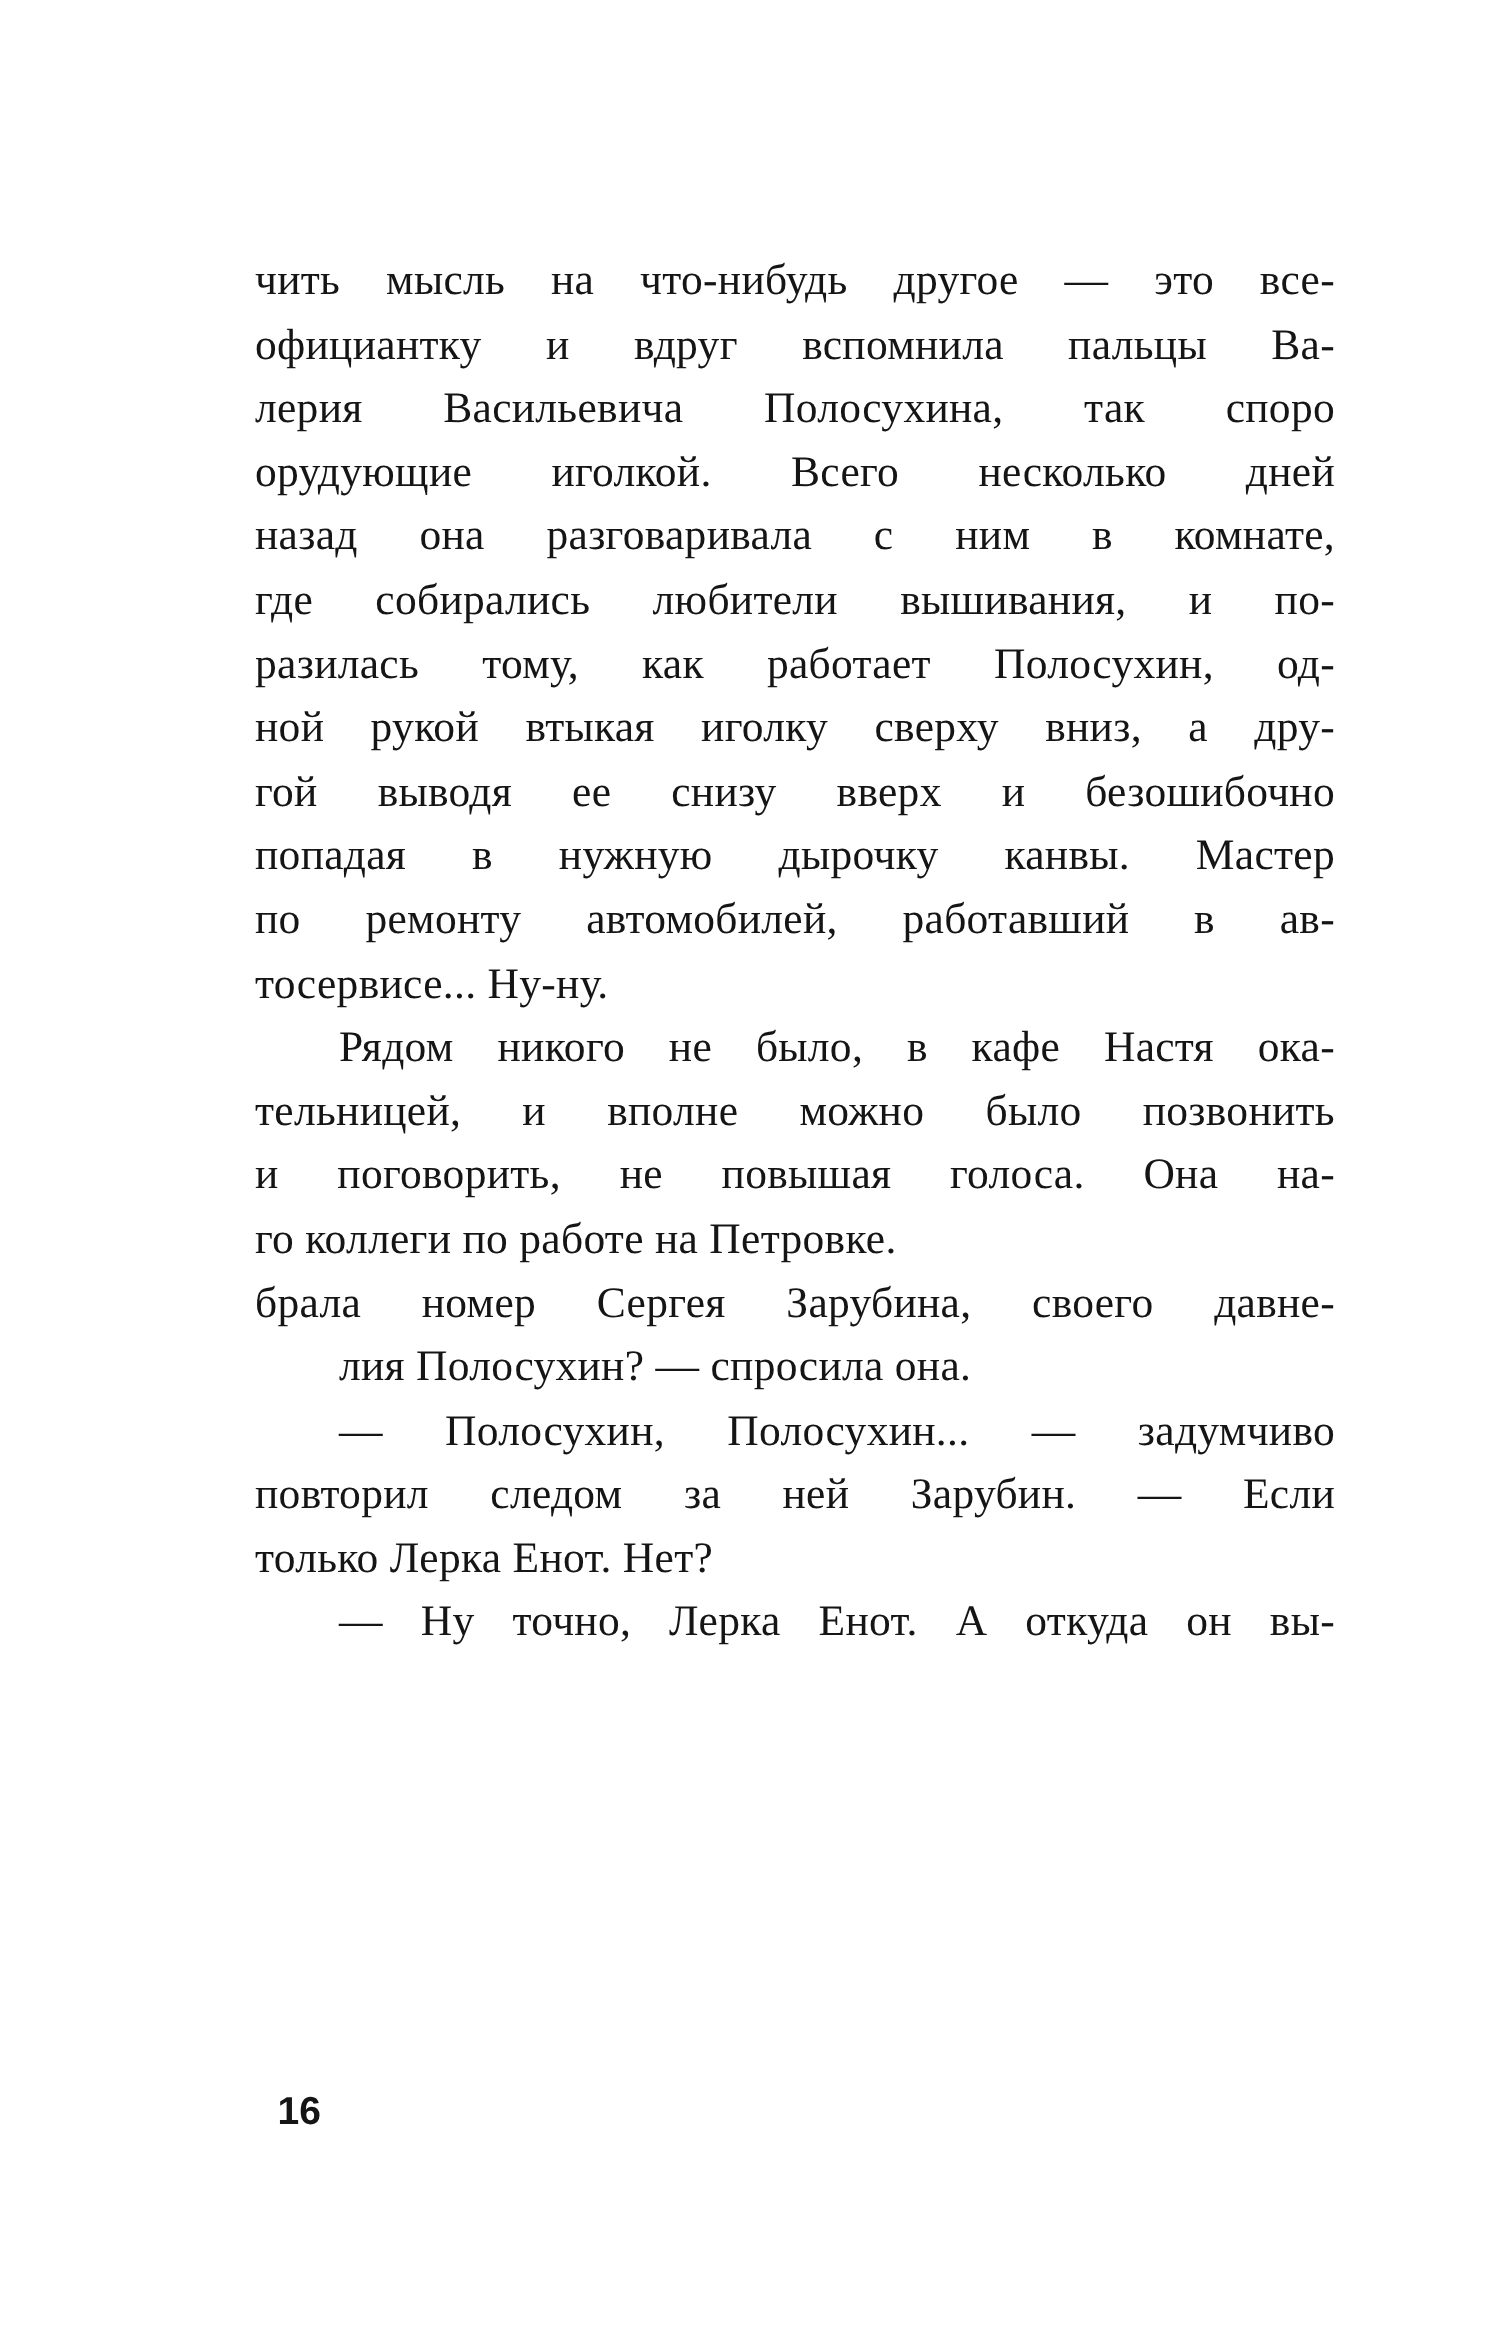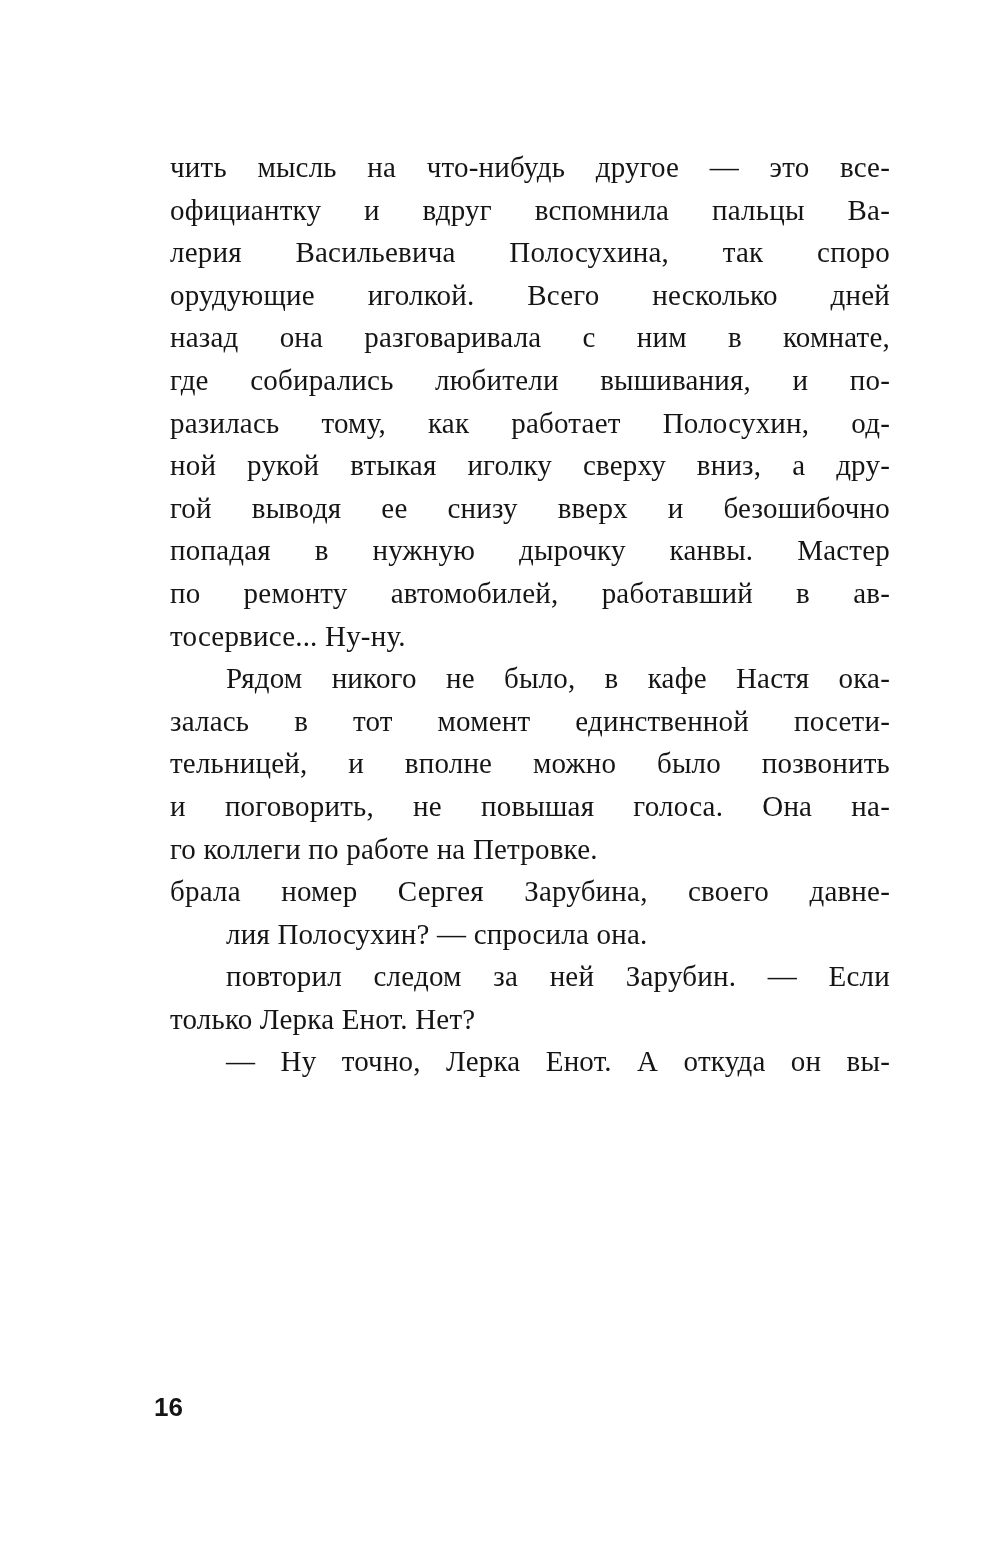--- a/index.html
+++ b/index.html
@@ -12,21 +12,21 @@
     width: 1000px;
     height: 1565px;
     background: #ffffff;
     overflow: hidden;
     font-family: "Liberation Serif", "DejaVu Serif", serif;
     color: #151515;
   }
   .text-block {
     position: absolute;
     left: 170px;
-    top: 146px;
+    top: 166px;
     width: 720px;
     font-size: 29px;
     line-height: 42.6px;
     letter-spacing: 0.2px;
   }
   .para {
     margin: 0;
     padding: 0;
   }
   .line {
@@ -34,21 +34,21 @@
     text-align-last: justify;
   }
   .line.last {
     text-align-last: left;
   }
   .para.indent .line:first-child {
     text-indent: 56px;
   }
   .page-number {
     position: absolute;
-    left: 154px;
+    left: 185px;
     top: 1392px;
     font-family: "Liberation Sans", "DejaVu Sans", sans-serif;
     font-weight: bold;
     font-size: 26px;
     color: #151515;
   }
 </style>
 </head>
 <body>
 
@@ -63,30 +63,30 @@
         <div class="line">где собирались любители вышивания, и по-</div>
         <div class="line">разилась тому, как работает Полосухин, од-</div>
         <div class="line">ной рукой втыкая иголку сверху вниз, а дру-</div>
         <div class="line">гой выводя ее снизу вверх и безошибочно</div>
         <div class="line">попадая в нужную дырочку канвы. Мастер</div>
         <div class="line">по ремонту автомобилей, работавший в ав-</div>
         <div class="line last">тосервисе... Ну-ну.</div>
       </div>
       <div class="para indent">
         <div class="line">Рядом никого не было, в кафе Настя ока-</div>
-        <div class="line">залась в тот момент единственной посети-</div>
         <div class="line">тельницей, и вполне можно было позвонить</div>
         <div class="line">и поговорить, не повышая голоса. Она на-</div>
         <div class="line last">го коллеги по работе на Петровке.</div>
         <div class="line">брала номер Сергея Зарубина, своего давне-</div>
       </div>
       <div class="para indent">
         <div class="line last">лия Полосухин? — спросила она.</div>
       </div>
       <div class="para indent">
+        <div class="line">— Полосухин, Полосухин... — задумчиво</div>
         <div class="line">повторил следом за ней Зарубин. — Если</div>
         <div class="line last">только Лерка Енот. Нет?</div>
       </div>
       <div class="para indent">
         <div class="line">— Ну точно, Лерка Енот. А откуда он вы-</div>
       </div>
     </div>
   <div class="page-number">16</div>
 </div>
 

